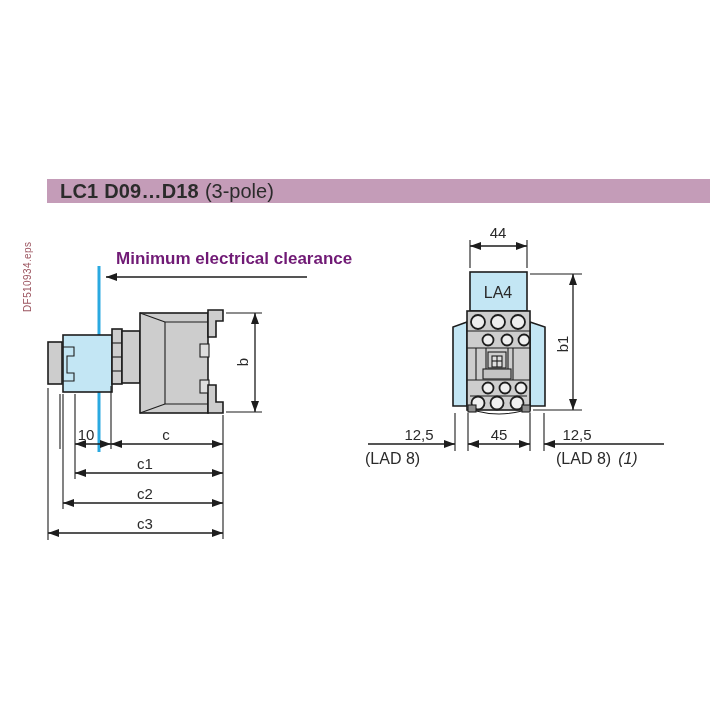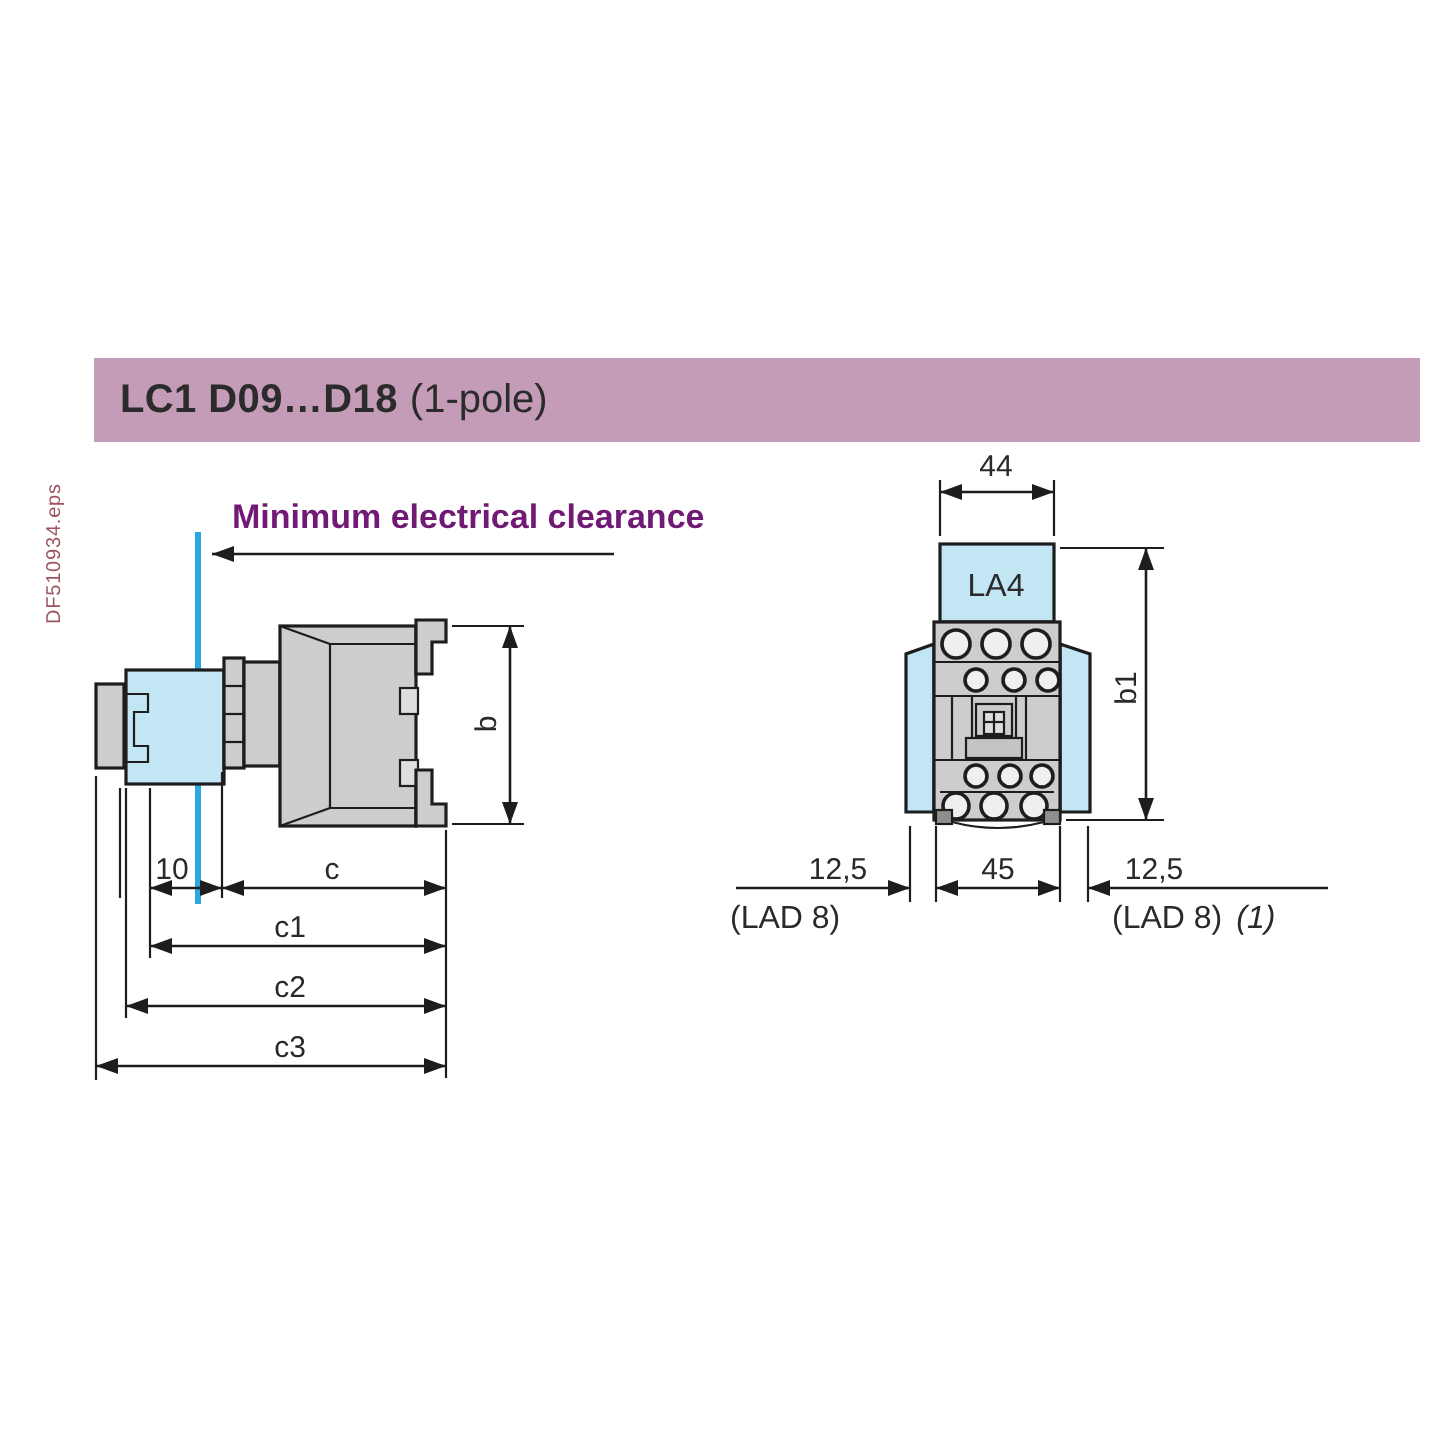--- a/index.html
+++ b/index.html
@@ -3,21 +3,21 @@
 <meta charset="utf-8">
 <style>
   html,body{margin:0;padding:0;}
   body{
     width:720px;height:720px;background:#ffffff;
     font-family:"Liberation Sans", sans-serif;
     position:relative;overflow:hidden;
   }
   .stage{position:absolute;inset:0;width:720px;height:720px;}
   .header-bar{
-    position:absolute;left:47px;top:179px;width:663px;height:42px;
+    position:absolute;left:47px;top:179px;width:663px;height:24px;
     background:#c49cb8;display:flex;align-items:center;
     padding-left:13px;box-sizing:border-box;
   }
   .header-bar .t-bold{font-weight:bold;font-size:20px;color:#2b2b2b;letter-spacing:.2px;}
   .header-bar .t-reg{font-weight:normal;font-size:20px;color:#2b2b2b;margin-left:6px;}
   .watermark{
     position:absolute;left:22px;top:312px;
     transform:rotate(-90deg);transform-origin:0 0;
     font-size:10px;letter-spacing:.4px;color:#9c5560;white-space:nowrap;
   }
@@ -39,21 +39,21 @@
   .fill-blue{fill:#c3e6f4;}
   .fill-none{fill:none;}
 </style>
 </head>
 <body>
 
 <div class="stage">
 
   <div class="header-bar">
     <span class="t-bold">LC1 D09…D18</span>
-    <span class="t-reg">(1-pole)</span>
+    <span class="t-reg">(3-pole)</span>
   </div>
 
   <div class="watermark">DF510934.eps</div>
 
   <div class="clearance-label">Minimum electrical clearance</div>
 
   <svg width="720" height="720" viewBox="0 0 720 720">
     <defs>
       <marker id="arr" markerWidth="12" markerHeight="9" refX="11" refY="4" orient="auto-start-reverse" markerUnits="userSpaceOnUse">
         <path d="M0,0 L11,4 L0,8 Z" fill="#1d1d1d"></path>

